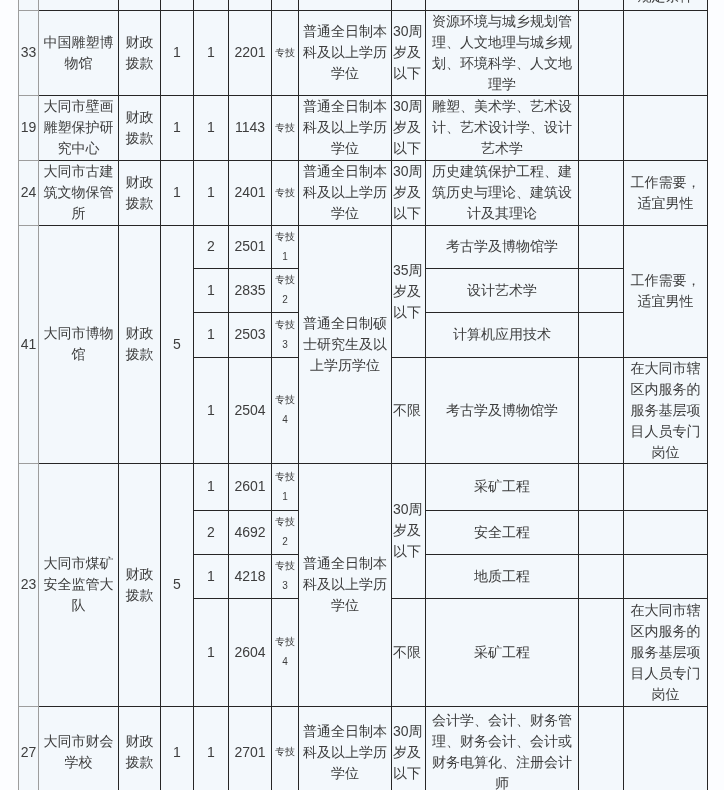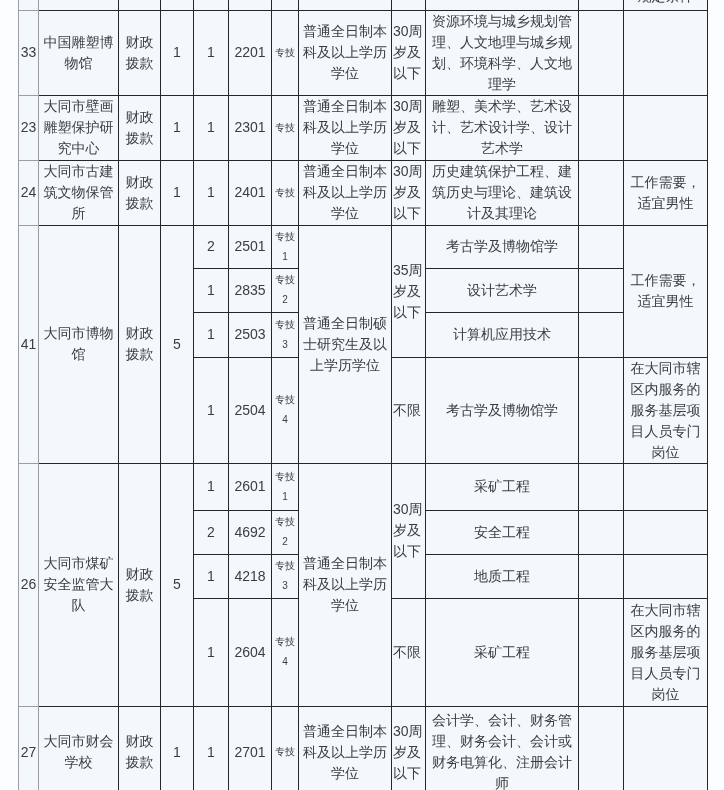--- a/index.html
+++ b/index.html
@@ -86,26 +86,26 @@
     <td>2201</td>
     <td class="cat">专技</td>
     <td class="edu">普通全日制本科及以上学历学位</td>
     <td class="age">30周岁及以下</td>
     <td class="L">资源环境与城乡规划管理、人文地理与城乡规划、环境科学、人文地理学</td>
     <td></td>
     <td class="L"></td>
   </tr>
 
   <tr class="h65">
-    <td class="no">23</td>
+    <td class="no">19</td>
     <td class="L">大同市壁画雕塑保护研究中心</td>
     <td>财政拨款</td>
     <td>1</td>
     <td>1</td>
-    <td>2301</td>
+    <td>1143</td>
     <td class="cat">专技</td>
     <td class="edu">普通全日制本科及以上学历学位</td>
     <td class="age">30周岁及以下</td>
     <td class="L">雕塑、美术学、艺术设计、艺术设计学、设计艺术学</td>
     <td></td>
     <td class="L"></td>
   </tr>
 
   <tr class="h65">
     <td class="no">24</td>
@@ -169,21 +169,21 @@
       <span>专技</span>
       <span>4</span>
     </td>
     <td class="age">不限</td>
     <td class="L">考古学及博物馆学</td>
     <td></td>
     <td class="L">在大同市辖区内服务的服务基层项目人员专门岗位</td>
   </tr>
 
   <tr class="h47">
-    <td class="no" rowspan="4">26</td>
+    <td class="no" rowspan="4">23</td>
     <td class="L" rowspan="4">大同市煤矿安全监管大队</td>
     <td rowspan="4">财政拨款</td>
     <td rowspan="4">5</td>
     <td>1</td>
     <td>2601</td>
     <td class="cat">
       <span>专技</span>
       <span>1</span>
     </td>
     <td class="edu" rowspan="4">普通全日制本科及以上学历学位</td>

